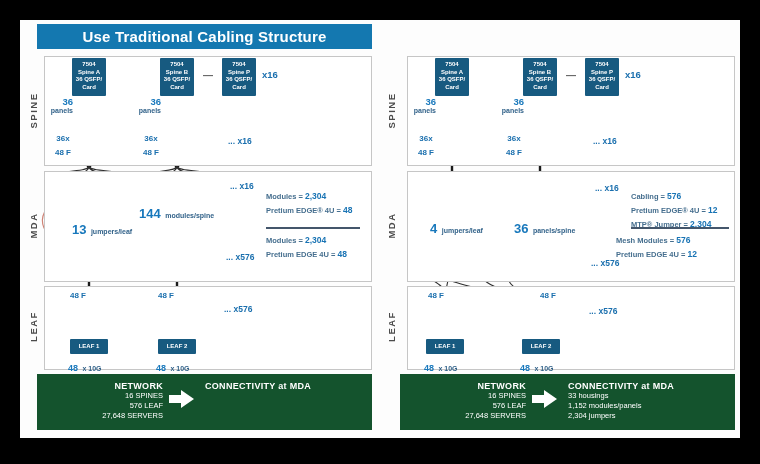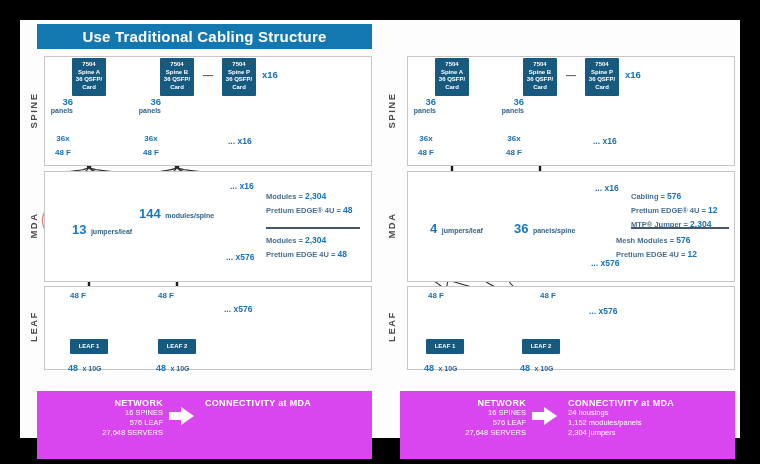--- a/index.html
+++ b/index.html
@@ -28,21 +28,21 @@
   .stats .l{font-size:7.5px;font-weight:bold;color:#456e8e}
   .stats .v{font-size:8.5px;font-weight:bold;color:#1873b4}
   .sdiv{position:absolute;height:2px;background:#44566b}
   .leafbox{position:absolute;width:38px;height:15px;background:#175a80;color:#fff;font-size:6px;
     font-weight:bold;text-align:center;line-height:15px;border-radius:1px}
   .ports{position:absolute;white-space:nowrap;font-weight:bold}
   .ports .n{font-size:9px;color:#1878bc}
   .ports .w{font-size:7px;color:#33638a}
   .ff{position:absolute;font-size:8px;font-weight:bold;color:#1a6fae;width:26px;text-align:right}
   .ff.la{text-align:left}
-  .sumbar{position:absolute;top:391px;width:335px;height:68px;background:#d946ef;color:#fff}
+  .sumbar{position:absolute;top:374px;width:335px;height:56px;background:#14532d;color:#fff}
   .sumtitle{font-size:9px;font-weight:bold;letter-spacing:.3px}
   .sumlines{font-size:7.5px;font-weight:normal;line-height:10px;white-space:pre-line}
   .netblock{position:absolute;left:10px;top:7px;width:116px;text-align:right}
   .connblock{position:absolute;left:168px;top:7px;width:162px;text-align:left}
   .arrowwrap{position:absolute;left:132px;top:15px}
   svg.wires{position:absolute;left:0;top:0}
   .thin{stroke:#2e2e2e;stroke-width:1.1;fill:none}
   .mid{stroke:#2e2e2e;stroke-width:1.5;fill:none}
   .trunk{stroke:#1a1a1a;stroke-width:2.4;fill:none}
   .trunk2{stroke:#1a1a1a;stroke-width:2;fill:none}
@@ -353,18 +353,18 @@
       <div class="sumtitle">NETWORK</div>
       <div class="sumlines">16 SPINES
 576 LEAF
 27,648 SERVERS</div>
     </div>
     <svg class="arrowwrap" width="26" height="20">
       <path d="M0 6h12V1l13 9-13 9v-5H0z" fill="#fff"></path>
     </svg>
     <div class="connblock">
       <div class="sumtitle">CONNECTIVITY at MDA</div>
-      <div class="sumlines">24 housings
+      <div class="sumlines">33 housings
 1,152 modules/panels
 2,304 jumpers</div>
     </div>
   </div>
 </div>
 
 </body></html>

